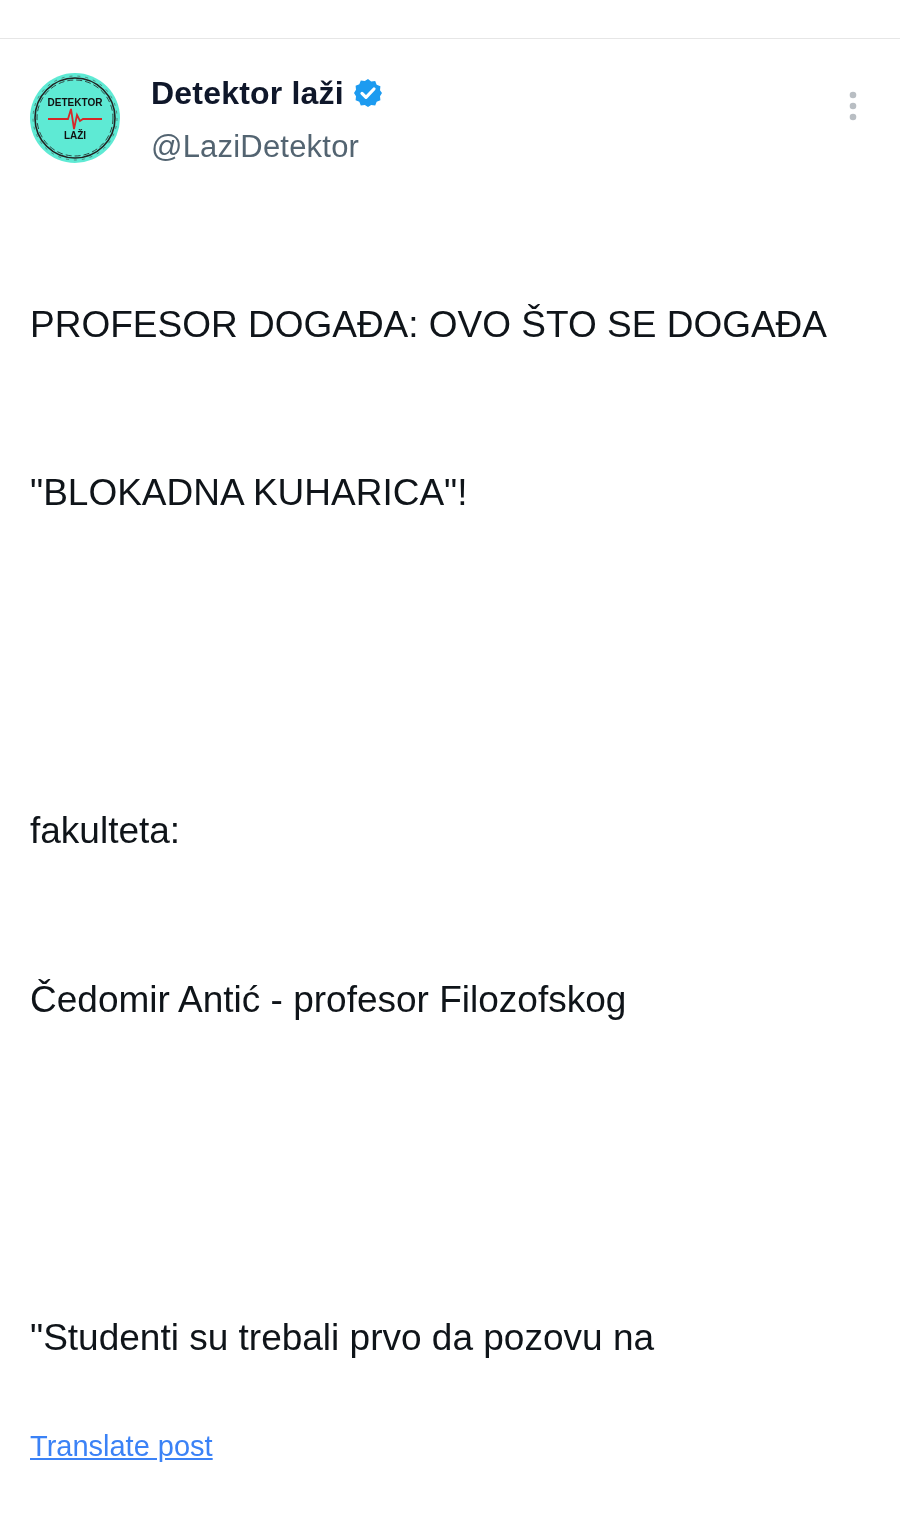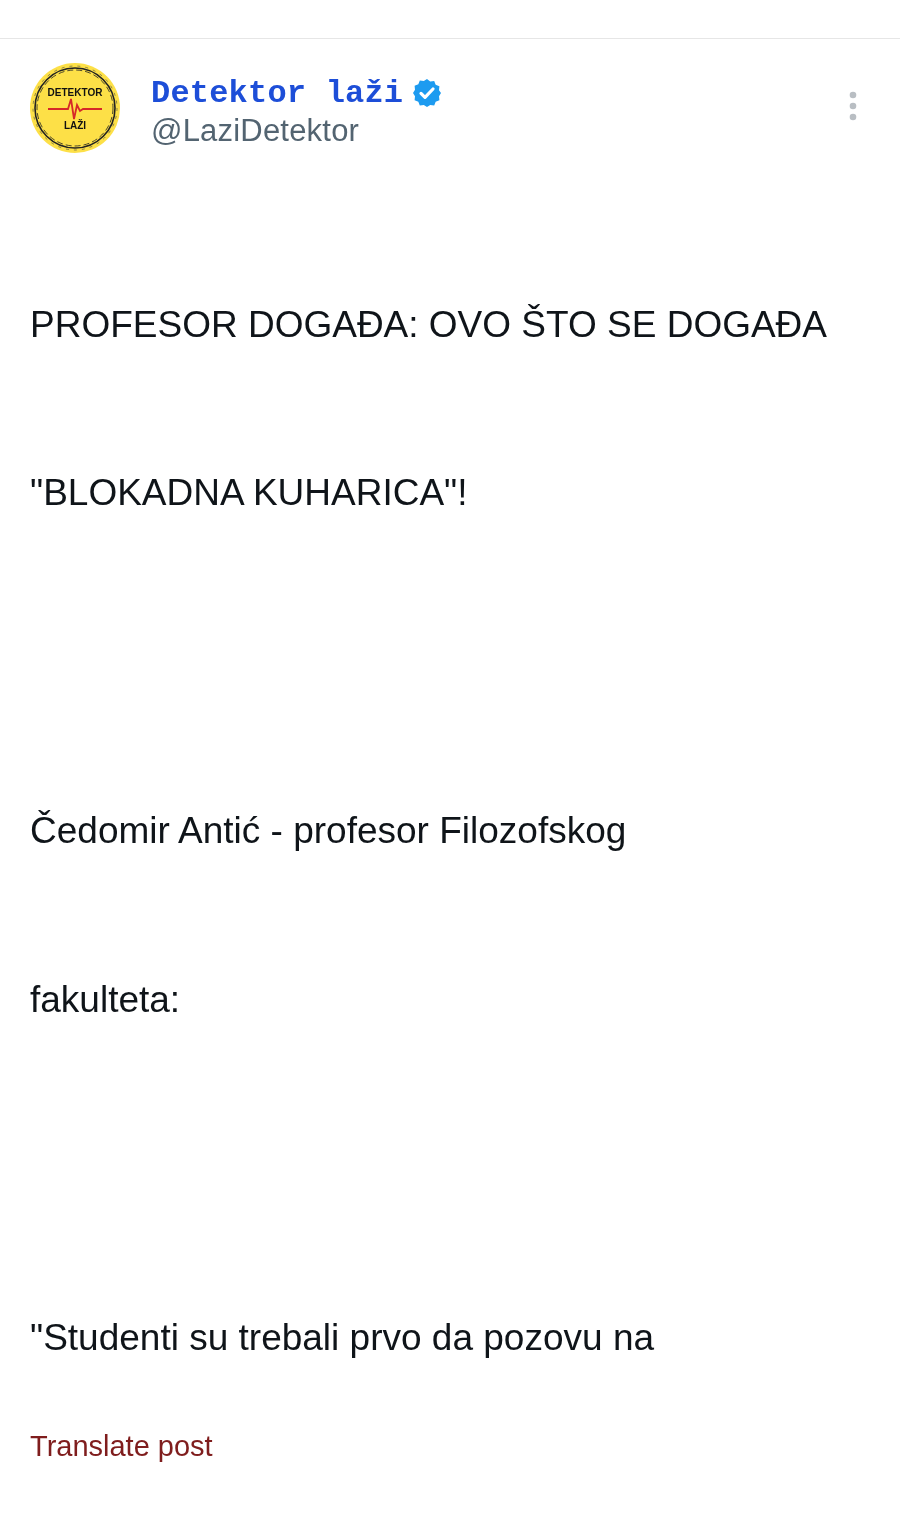--- a/index.html
+++ b/index.html
@@ -25,55 +25,54 @@
     }
     .post {
       position: absolute;
       left: 0;
       top: 39px;
       width: 900px;
     }
     .avatar {
       position: absolute;
       left: 30px;
-      top: 24px;
+      top: 34px;
       width: 90px;
       height: 90px;
       border-radius: 50%;
-      background: #fde047;
+      background: #5eead4;
     }
     .avatar svg { width: 90px; height: 90px; display: block; }
     .author {
       position: absolute;
       left: 151px;
       top: 34px;
     }
     .name-row {
       display: flex;
       align-items: center;
       height: 40px;
     }
     .display-name {
       font-weight: bold;
       font-size: 32px;
-      color: #1d4ed8;
+      color: #0f172a;
       letter-spacing: 0.2px;
-      font-family: Liberation Mono, monospace;
     }
     .verified {
       width: 32px;
       height: 32px;
       margin-left: 8px;
       display: inline-block;
     }
     .verified svg { width: 32px; height: 32px; display: block; }
     .handle {
       font-size: 31px;
       color: #536471;
-      margin-top: 0;
+      margin-top: 16px;
       letter-spacing: 0.2px;
     }
     .more-button {
       position: absolute;
       left: 838px;
       top: 48px;
       width: 30px;
       height: 40px;
       cursor: pointer;
     }
@@ -89,22 +88,23 @@
       white-space: pre-wrap;
       font-stretch: condensed;
     }
     .line { display: block; height: 56.3px; white-space: nowrap; }
     .blank { display: block; height: 56.3px; }
     .translate-link {
       position: absolute;
       left: 30px;
       top: 1430px;
       font-size: 29px;
-      color: #7f1d1d;
+      color: #3b82f6;
       cursor: pointer;
+      text-decoration: underline;
     }
   </style>
 </head>
 <body>
 
 <div class="top-divider"></div>
 
 <article class="post">
 
   <div class="avatar">
@@ -136,22 +136,22 @@
       <circle cx="15" cy="8" r="3.3" fill="#b9bec3"></circle>
       <circle cx="15" cy="19" r="3.3" fill="#b9bec3"></circle>
       <circle cx="15" cy="30" r="3.3" fill="#b9bec3"></circle>
     </svg>
   </div>
 
   <div class="body-text">
     <span class="line">PROFESOR DOGAĐA: OVO ŠTO SE DOGAĐA</span>
     <span class="line">"BLOKADNA KUHARICA"!</span>
     <span class="blank"></span>
+    <span class="line">fakulteta:</span>
     <span class="line">Čedomir Antić - profesor Filozofskog</span>
-    <span class="line">fakulteta:</span>
     <span class="blank"></span>
     <span class="line">"Studenti su trebali prvo da pozovu na</span>
     
     
     
     
     
     
     
     

